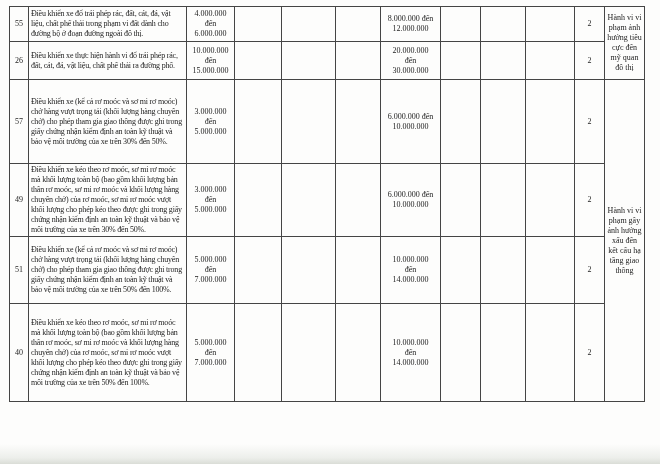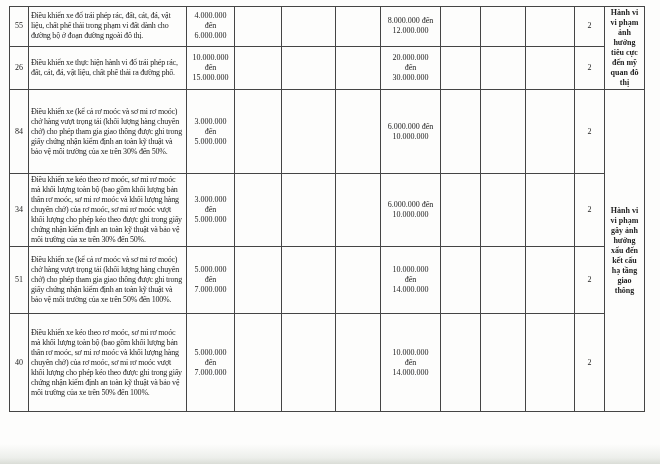--- a/index.html
+++ b/index.html
@@ -50,21 +50,20 @@
     text-align: center;
     white-space: pre-line;
     padding: 1px 1px;
   }
   td.points {
     text-align: center;
   }
   td.note {
     text-align: center;
     padding: 1px 1px;
-    font-weight: bold;
   }
   td.empty {
     padding: 0;
   }
   tr.h0 { height: 35px; }
   tr.h1 { height: 38px; }
   tr.h2 { height: 84px; }
   tr.h3 { height: 70px; }
   tr.h4 { height: 67px; }
   tr.h5 { height: 98px; }
@@ -128,37 +127,37 @@
         <td class="empty"></td>
         <td class="fine">20.000.000
 đến
 30.000.000</td>
         <td class="empty"></td>
         <td class="empty"></td>
         <td class="empty"></td>
         <td class="points">2</td>
       </tr>
       <tr class="h2">
-        <td class="num">84</td>
+        <td class="num">57</td>
         <td class="desc">Điều khiển xe (kể cả rơ moóc và sơ mi rơ moóc) chở hàng vượt trọng tải (khối lượng hàng chuyên chở) cho phép tham gia giao thông được ghi trong giấy chứng nhận kiểm định an toàn kỹ thuật và bảo vệ môi trường của xe trên 30% đến 50%.</td>
         <td class="fine">3.000.000
 đến 5.000.000</td>
         <td class="empty"></td>
         <td class="empty"></td>
         <td class="empty"></td>
         <td class="fine">6.000.000 đến
 10.000.000</td>
         <td class="empty"></td>
         <td class="empty"></td>
         <td class="empty"></td>
         <td class="points">2</td>
         <td class="note" rowspan="4">Hành vi vi phạm gây ảnh hưởng xấu đến kết cấu hạ tầng giao thông</td>
       </tr>
       <tr class="h3">
-        <td class="num">34</td>
+        <td class="num">49</td>
         <td class="desc">Điều khiển xe kéo theo rơ moóc, sơ mi rơ moóc mà khối lượng toàn bộ (bao gồm khối lượng bản thân rơ moóc, sơ mi rơ moóc và khối lượng hàng chuyên chở) của rơ moóc, sơ mi rơ moóc vượt khối lượng cho phép kéo theo được ghi trong giấy chứng nhận kiểm định an toàn kỹ thuật và bảo vệ môi trường của xe trên 30% đến 50%.</td>
         <td class="fine">3.000.000
 đến 5.000.000</td>
         <td class="empty"></td>
         <td class="empty"></td>
         <td class="empty"></td>
         <td class="fine">6.000.000 đến
 10.000.000</td>
         <td class="empty"></td>
         <td class="empty"></td>

